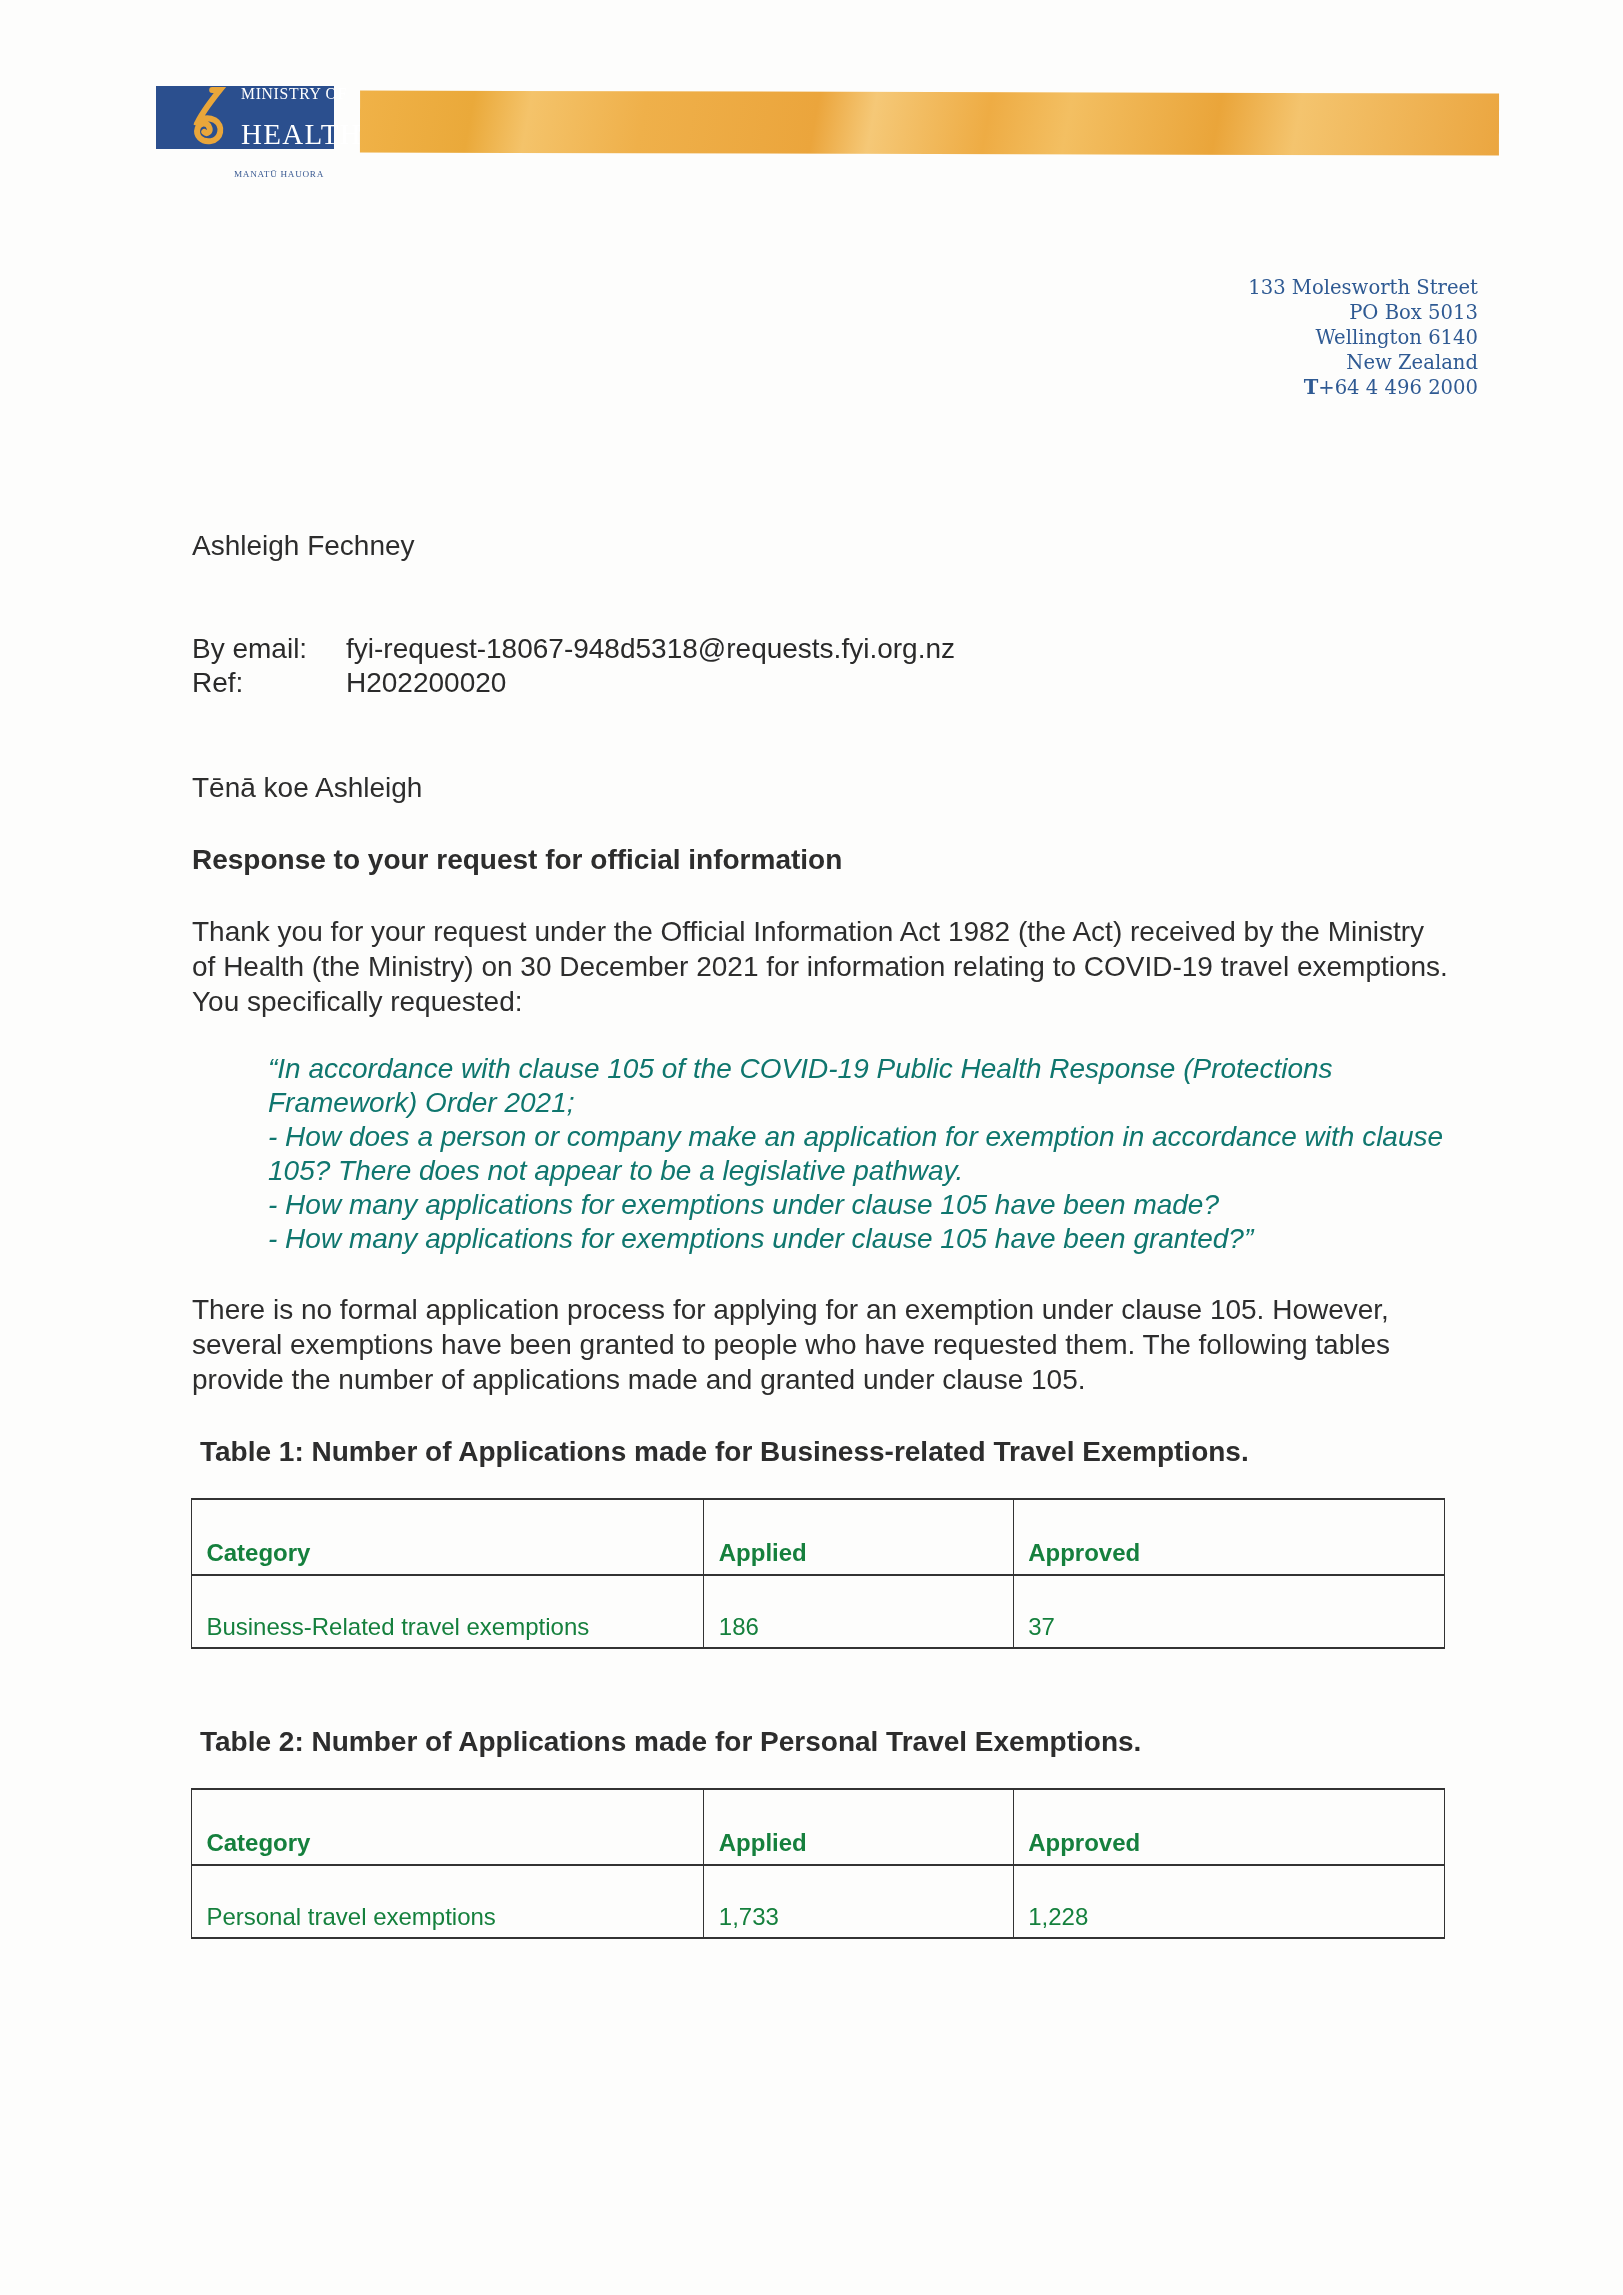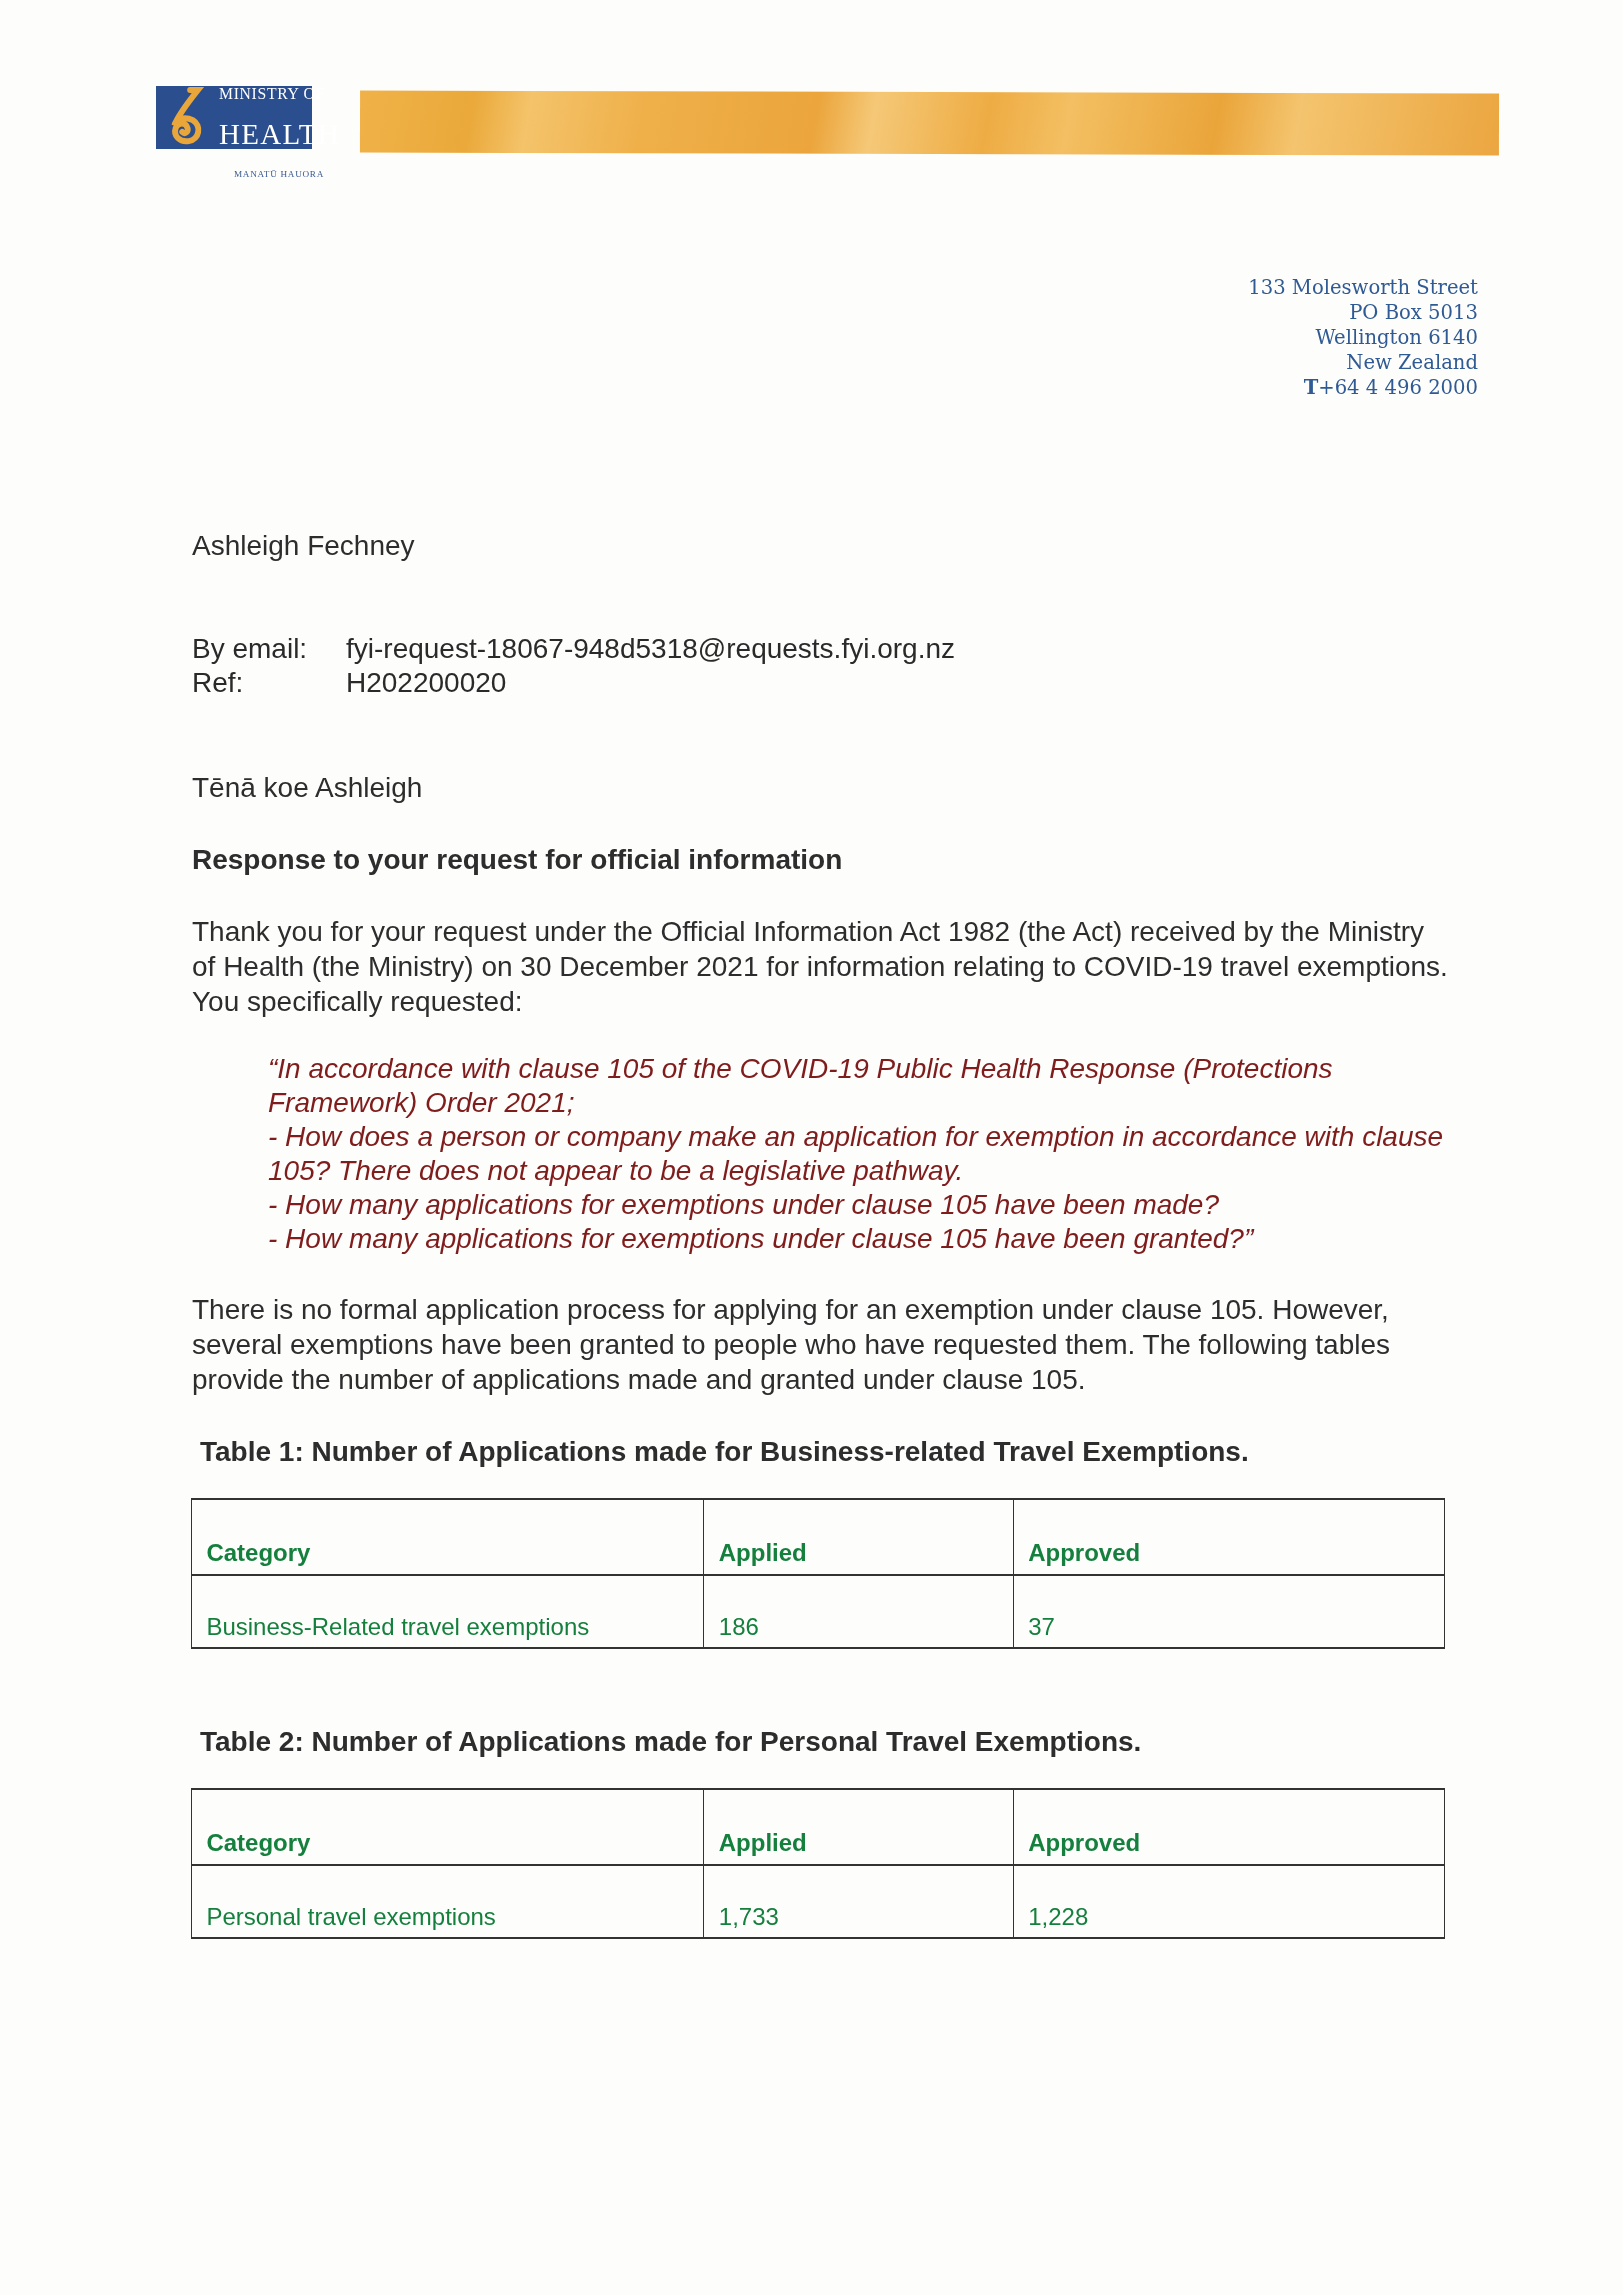--- a/index.html
+++ b/index.html
@@ -2,21 +2,21 @@
 <html style="font-size:10.5px"><head>
 <meta charset="utf-8">
 <style>
   html, body { margin: 0; padding: 0; }
   body {
     width: 1623px; height: 2295px; background: #fdfdfc; position: relative; overflow: hidden;
     font-family: "Liberation Sans", sans-serif; color: #2a2a2a;
   }
   .logo-box {
     position: absolute; left: 156px; top: 86px; width: 156px; height: 63px;
-    background: #2b4f8e; display: flex; align-items: center;
+    background: #2b4f8e; display: flex; align-items: center; padding-left: 22px;
   }
   .logo-mark { width: 63px; height: 63px; position: relative; }
   .logo-text { color: #fff; font-family: "Liberation Serif", serif; line-height: 1; }
   .logo-text .l1 { font-size: 15.7px; letter-spacing: 0.7px; display: block; }
   .logo-text .l2 { font-size: 29px; letter-spacing: 1.3px; display: block; margin-top: 18px; }
   .logo-sub {
     position: absolute; left: 234px; top: 157px; font-family: "Liberation Serif", serif;
     font-size: 9.2px; color: #3a5a92; letter-spacing: 0.7px; margin-top: 12px;
   }
   .banner {
@@ -32,21 +32,21 @@
   .text { position: absolute; left: 192px; font-size: 28px; line-height: 35px; color: #2d2d2d; }
   .recipient { top: 528px; }
   .meta { position: absolute; left: 192px; top: 632px; font-size: 28px; line-height: 34px; }
   .meta .row { display: flex; }
   .meta .lbl { width: 154px; }
   .greeting { top: 770px; }
   .heading { top: 842px; font-weight: bold; }
   .para1 { top: 914px; width: 1256px; }
   .quote {
     position: absolute; left: 268px; top: 1052px; width: 1203px; font-size: 28px; line-height: 34px;
-    font-style: italic; color: #7f1d1d;
+    font-style: italic; color: #0f766e;
   }
   .quote div { margin: 0; }
   .para2 { top: 1292px; width: 1256px; }
   .table-caption { font-weight: bold; margin-left: 8px; }
   .cap1 { top: 1434px; }
   .cap2 { top: 1724px; }
   table.data {
     position: absolute; left: 191px; width: 1254px; border-collapse: collapse;
     font-size: 24px; color: #15803d;
   }

